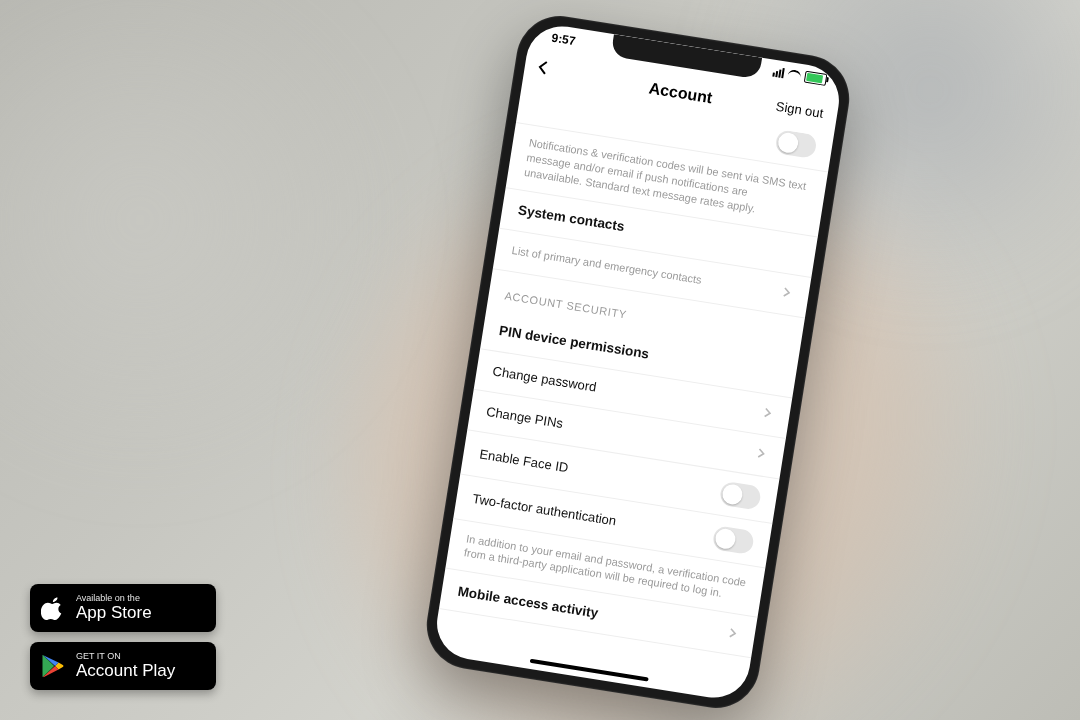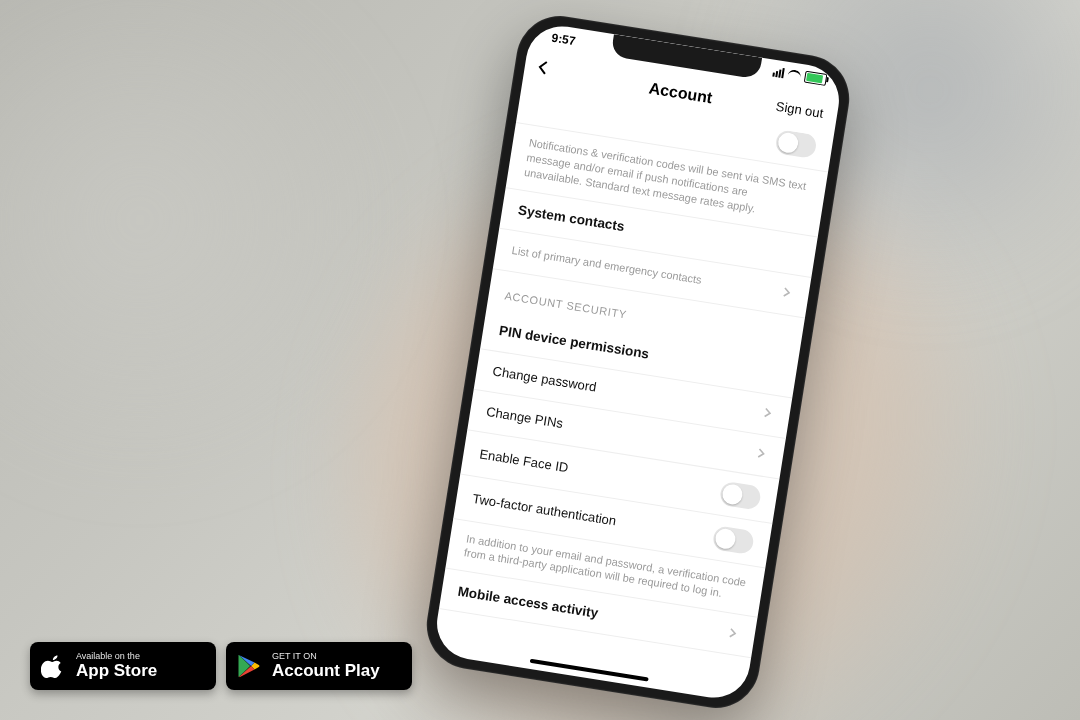--- a/index.html
+++ b/index.html
@@ -41,27 +41,27 @@
   .row.sub{color:#9a9a9a;font-size:11px;line-height:1.35;}
   .row.sec{color:#9a9a9a;font-size:11px;letter-spacing:.06em;border-bottom:none;padding-top:14px;padding-bottom:6px;}
   .chev{width:10px;flex:0 0 10px;margin-left:8px;}
   .chev svg{width:8px;height:12px;stroke:#b8b8b8;stroke-width:2;fill:none;}
   .toggle{width:40px;height:24px;background:#e5e5e5;border-radius:12px;position:relative;flex:0 0 40px;}
   .toggle i{position:absolute;left:2px;top:2px;width:20px;height:20px;background:#fff;border-radius:50%;box-shadow:0 1px 2px rgba(0,0,0,.25);}
 
   .home-ind{position:absolute;bottom:6px;left:50%;transform:translateX(-50%);width:120px;height:4px;background:#000;border-radius:3px;z-index:11;}
 
   
-  .badges{position:absolute;left:30px;bottom:30px;display:flex;flex-direction:row;gap:10px;}
+  .badges{position:absolute;left:30px;bottom:30px;display:flex;flex-direction:column;gap:10px;}
   .badge{width:166px;height:48px;background:#000;border-radius:8px;color:#fff;display:flex;align-items:center;padding:0 10px;gap:10px;box-shadow:0 4px 10px rgba(0,0,0,.3);}
   .badge .ic{width:26px;height:26px;flex:0 0 26px;display:flex;align-items:center;justify-content:center;}
   .badge .ic svg{width:24px;height:24px;fill:#fff;}
   .badge .txt{display:flex;flex-direction:column;line-height:1.05;}
   .badge .txt .s{font-size:9px;opacity:.9;}
-  .badge .txt .l{font-size:17px;font-weight:700;}
+  .badge .txt .l{font-size:17px;font-weight:400;}
   .badge.play .ic svg path:nth-child(1){fill:#34a853}
   .badge.play .ic svg path:nth-child(2){fill:#fbbc04}
   .badge.play .ic svg path:nth-child(3){fill:#ea4335}
   .badge.play .ic svg path:nth-child(4){fill:#4285f4}
 </style>
 </head>
 <body>
 
 <div class="scene">
   <div class="blob a"></div>

